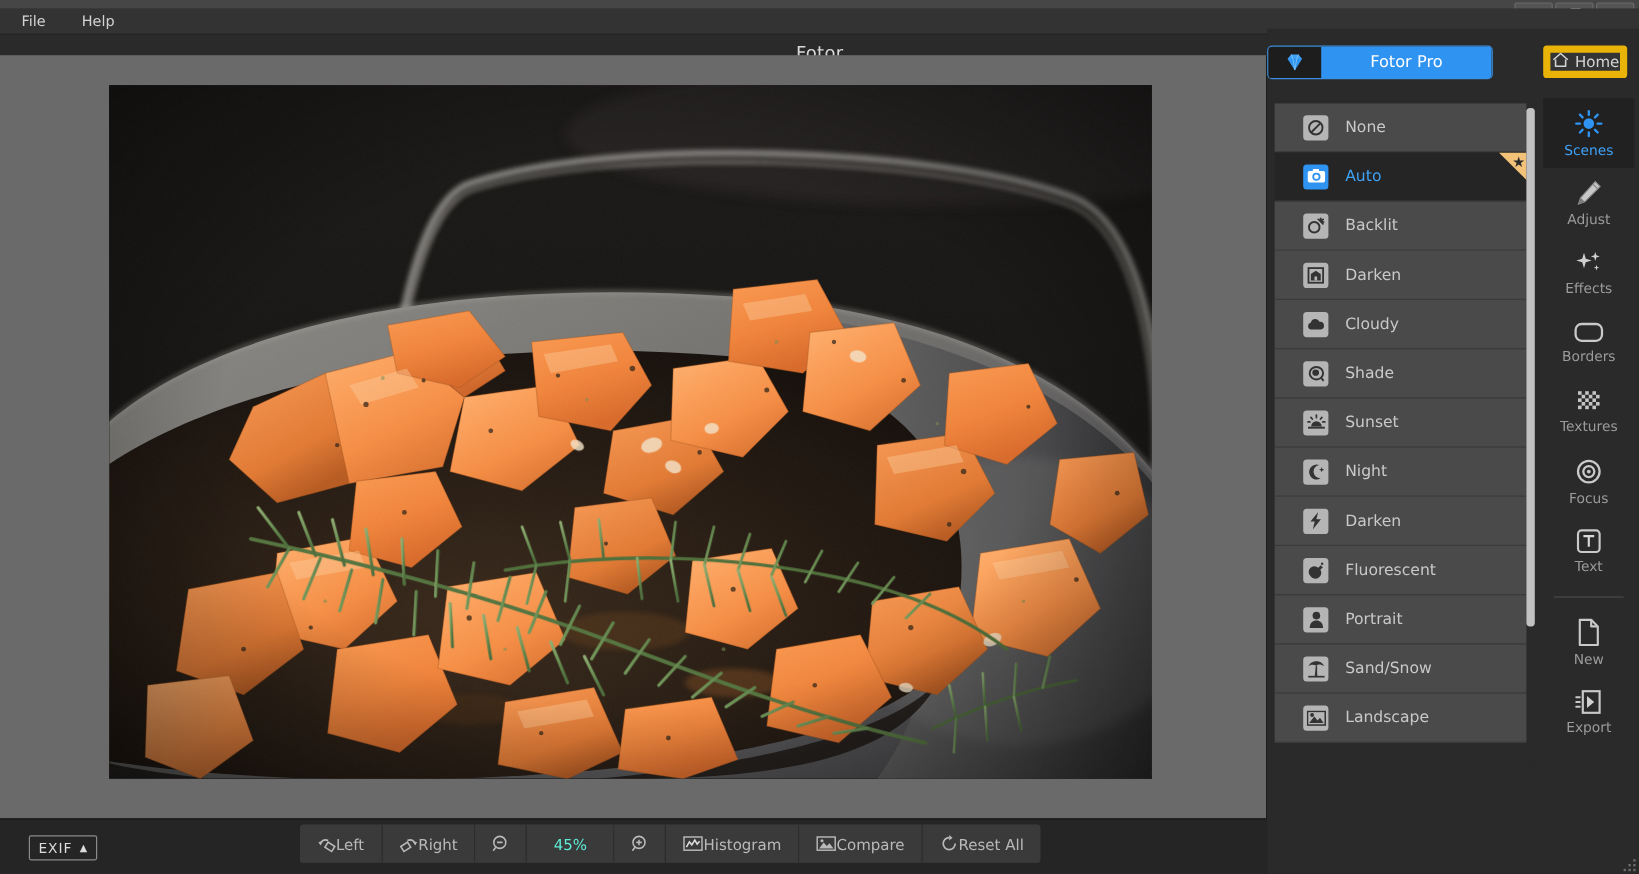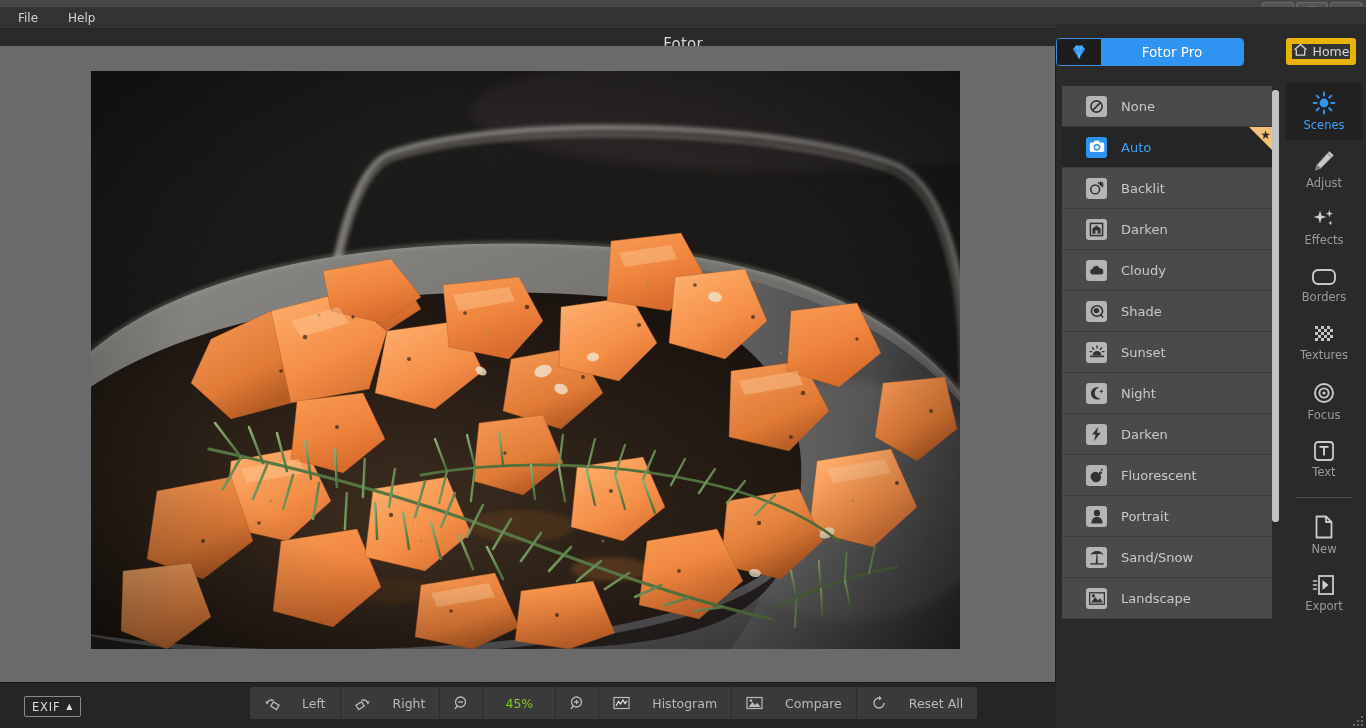--- a/index.html
+++ b/index.html
@@ -63,27 +63,27 @@
     padding: 0 7px; border: 1px solid #8a8a8a; border-radius: 2px;
     display: flex; align-items: center; gap: 6px;
     color: #dcdcdc; font-size: 11.5px; letter-spacing: .8px;
   }
   .tool-group {
     position: absolute; left: 250px; top: 687px; height: 32px;
     display: flex; align-items: stretch;
     background: #3a3a3a; border-radius: 3px; overflow: hidden;
   }
   .tool-btn {
-    display: flex; align-items: center; justify-content: center; gap: 22px;
+    display: flex; align-items: center; justify-content: center; gap: 0;
     padding: 0 14px; color: #b9b9b9; font-size: 12.5px;
     border-right: 1px solid #2c2c2c; background: #3a3a3a;
   }
   .tool-btn:last-child { border-right: 0; }
   .tool-btn.narrow { padding: 0 13px; }
-  .tool-btn.zoomval { padding: 0 22px; color: #84cc16; }
+  .tool-btn.zoomval { padding: 0 22px; color: #5eead4; }
   .tool-btn svg { display: block; }
 
   
   .rightpanel {
     position: absolute; left: 1056px; top: 24px; width: 310px; height: 704px;
     background: #2a2a2a;
   }
   .pro-row {
     position: absolute; left: 0; top: 0; width: 226px; height: 56px;
     display: flex; align-items: center; justify-content: flex-start;

